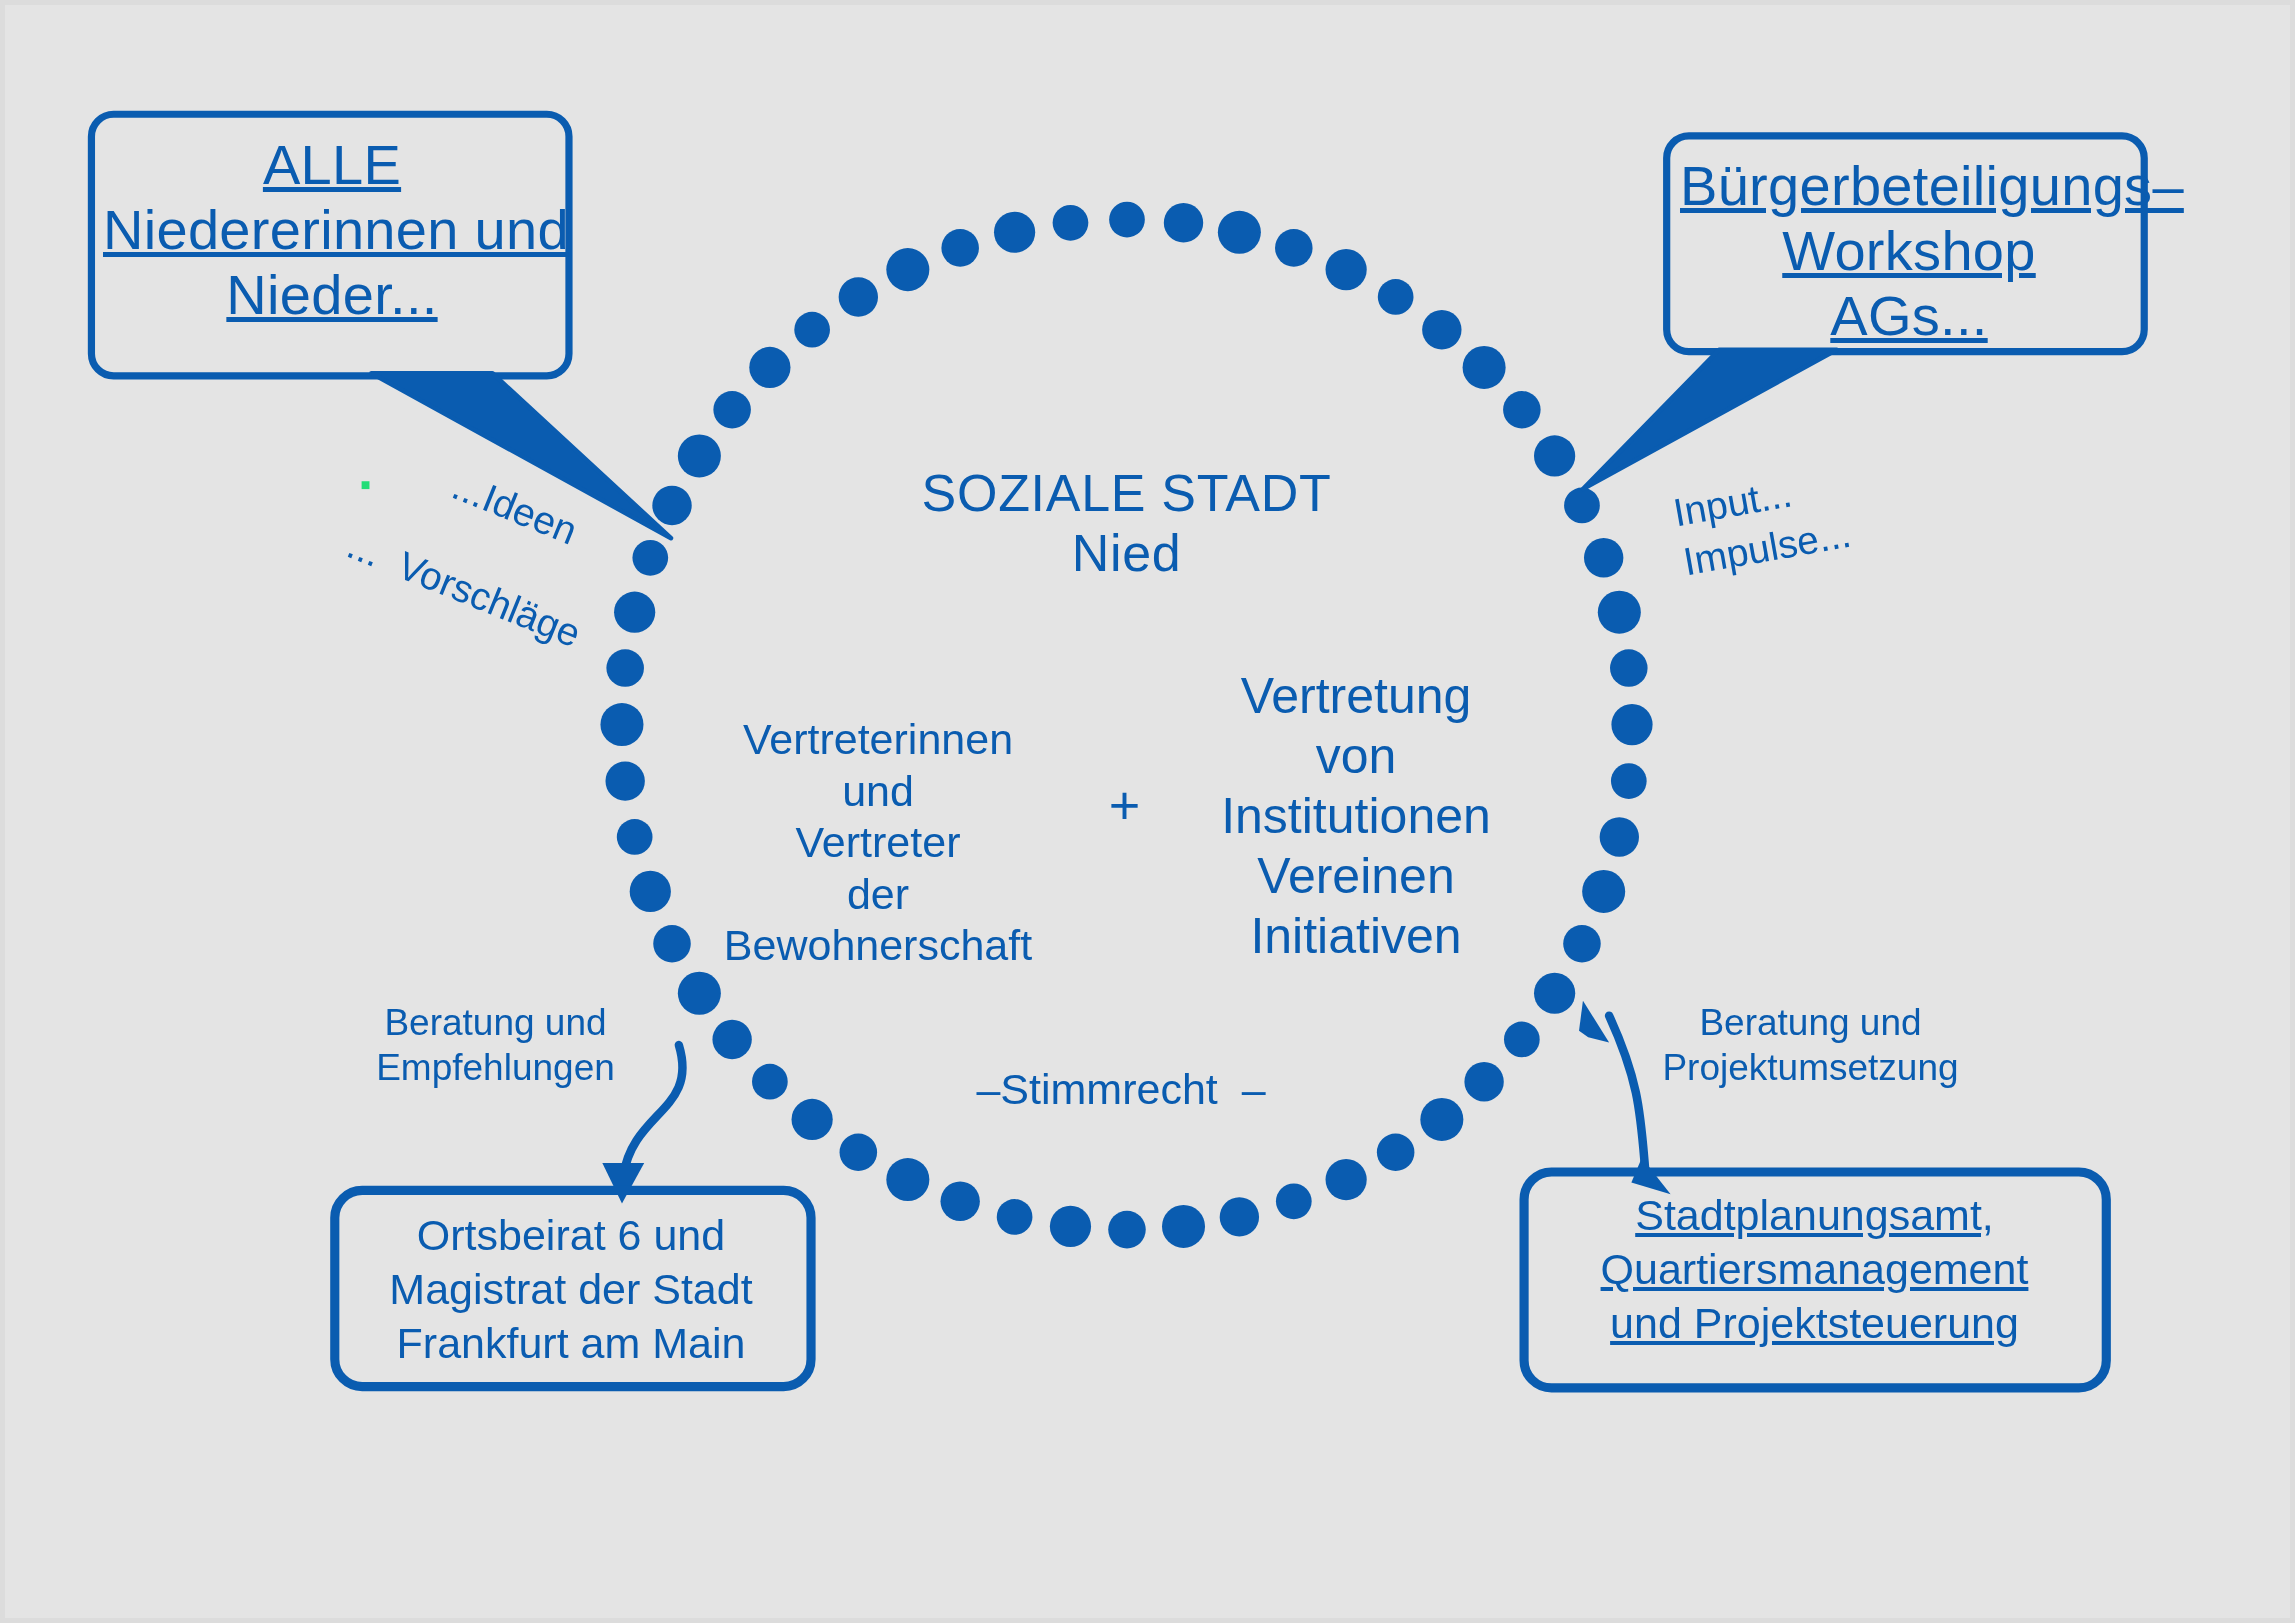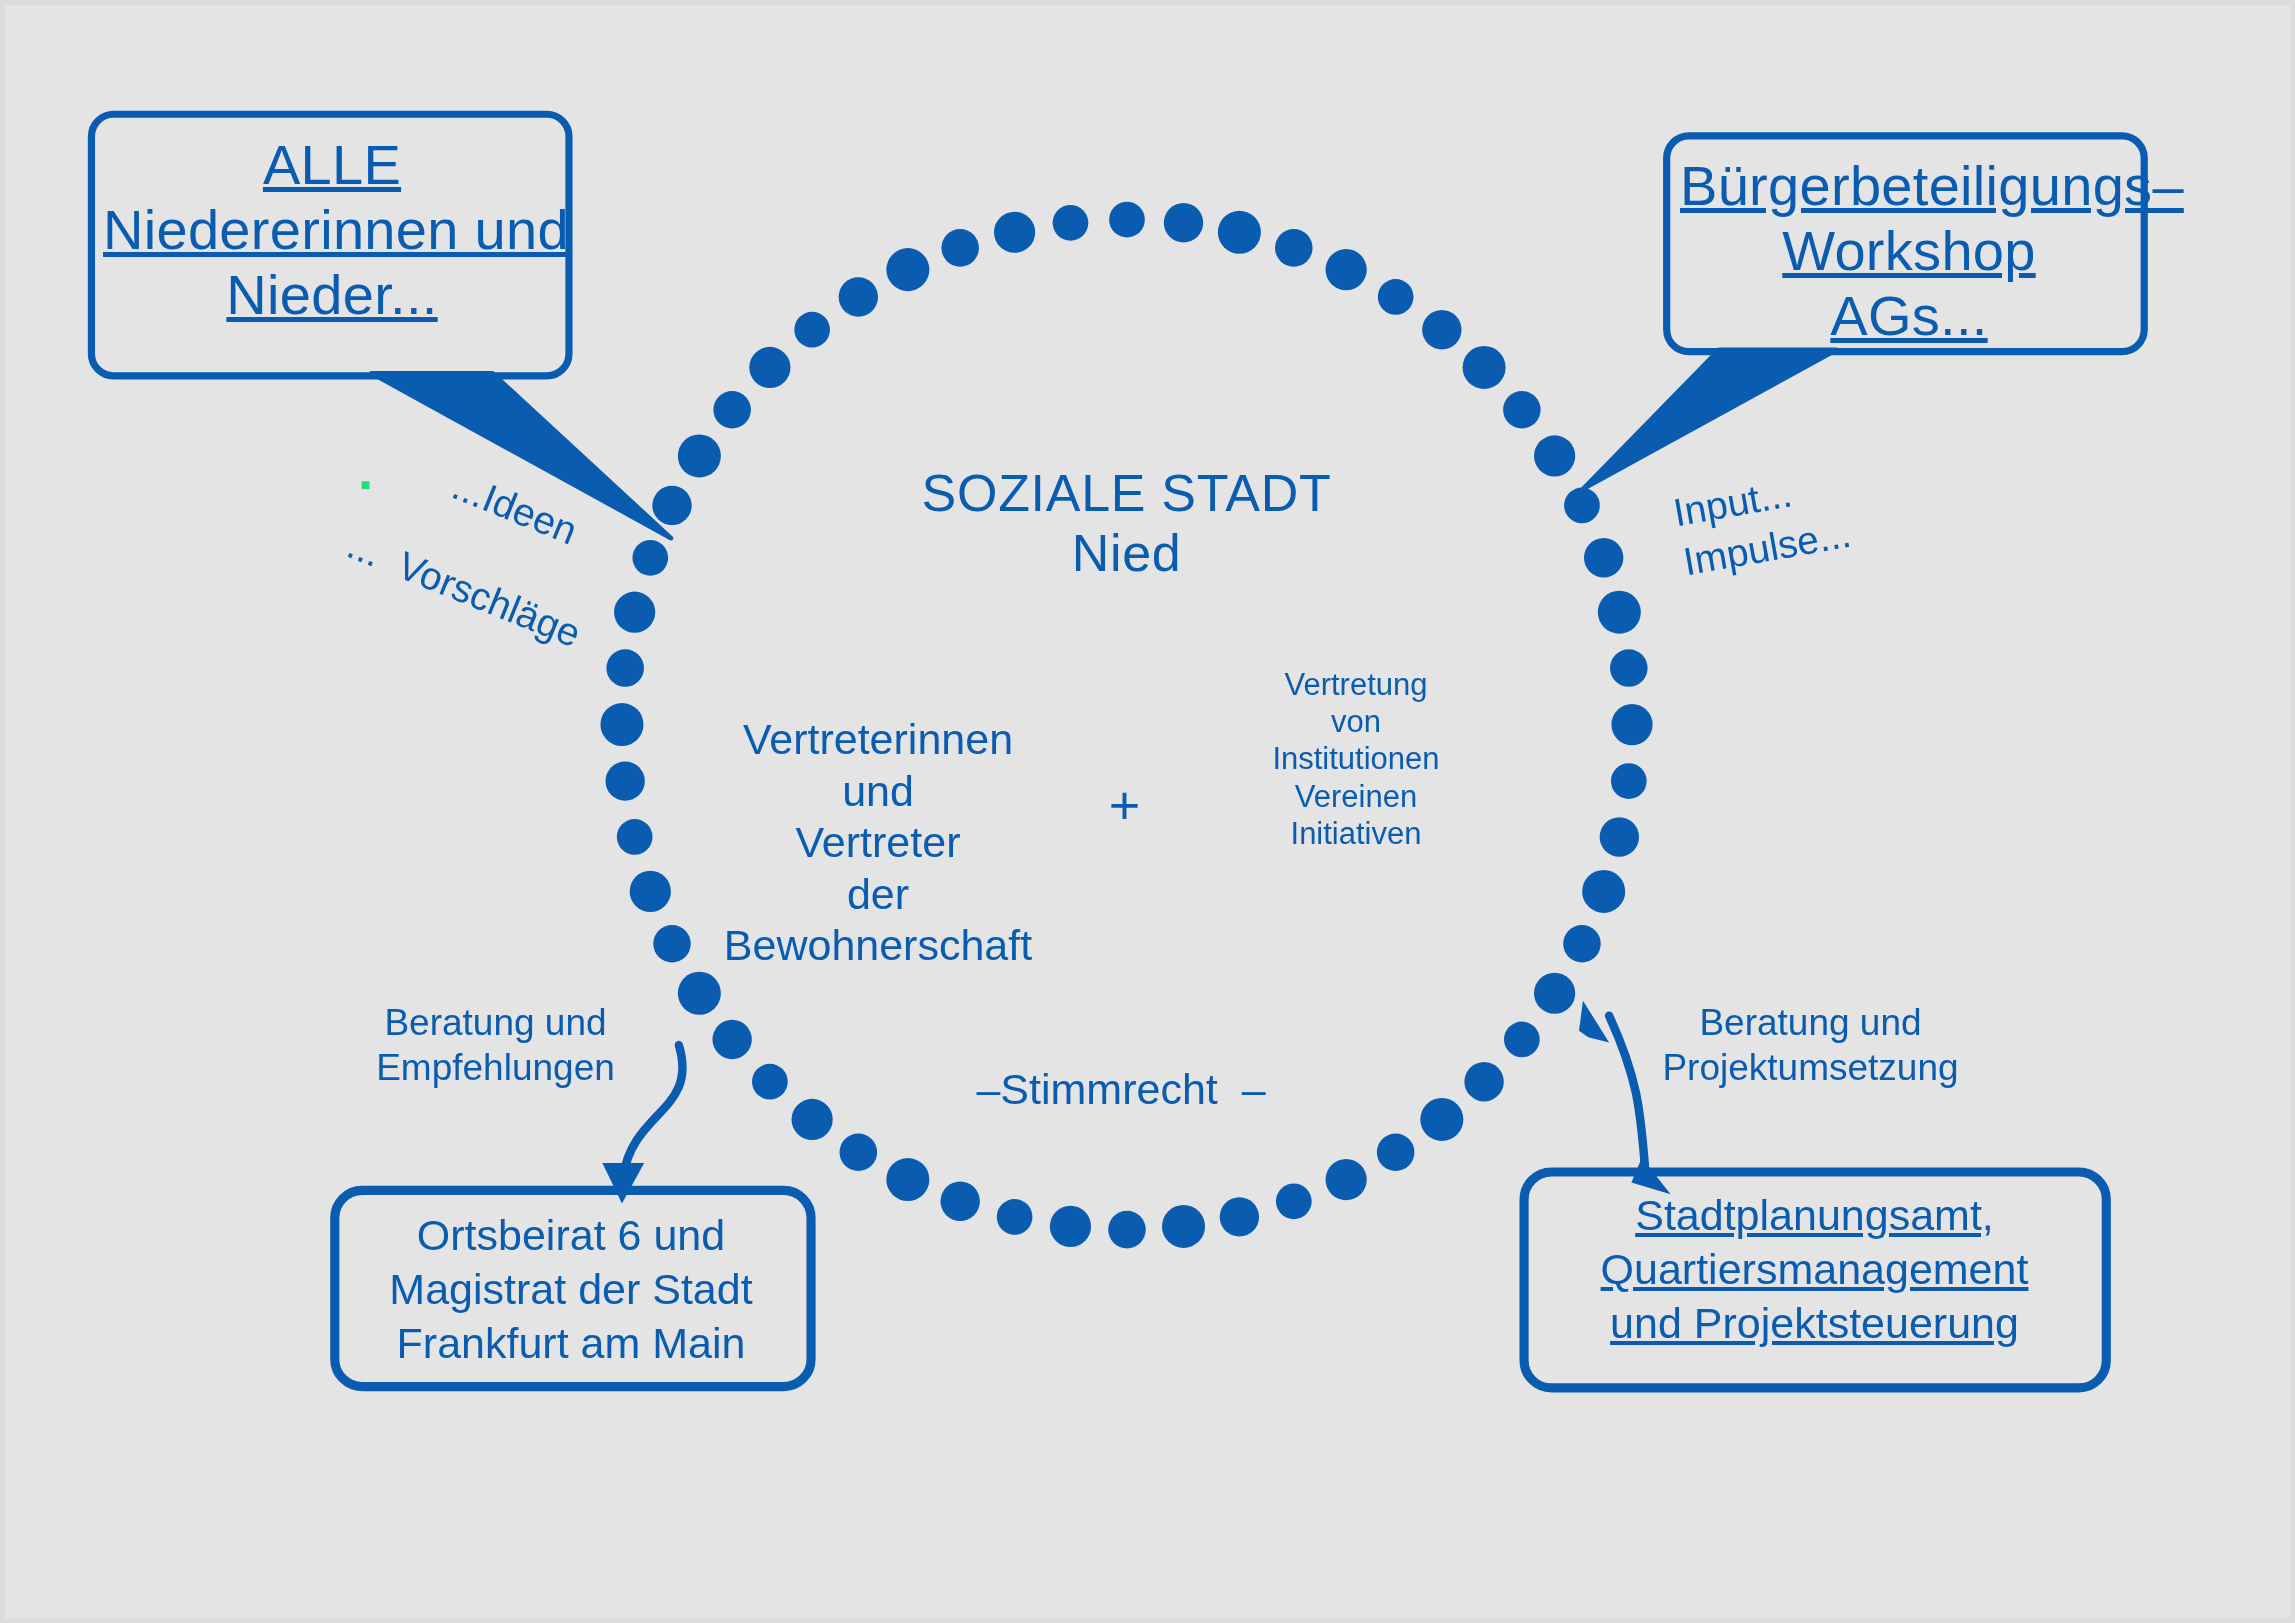--- a/index.html
+++ b/index.html
@@ -49,21 +49,21 @@
   #beirat-sub {
     left: 860px; top: 458px; width: 523px;
     font-size: 52px; letter-spacing: 0.7px;
   }
   #col-left {
     left: 690px; top: 661px; width: 366px;
     font-size: 43px; line-height: 1.2; margin-top: 48px;
   }
   #col-right {
     left: 1184px; top: 661px; width: 334px;
-    font-size: 31px; line-height: 1.2;
+    font-size: 50px; line-height: 1.2;
   }
   #plus-sign {
     left: 1067px; top: 769px; width: 105px;
     font-size: 54px;
   }
   #stimmrecht {
     left: 926px; top: 1060px; width: 380px;
     font-size: 43px;
   }
 

